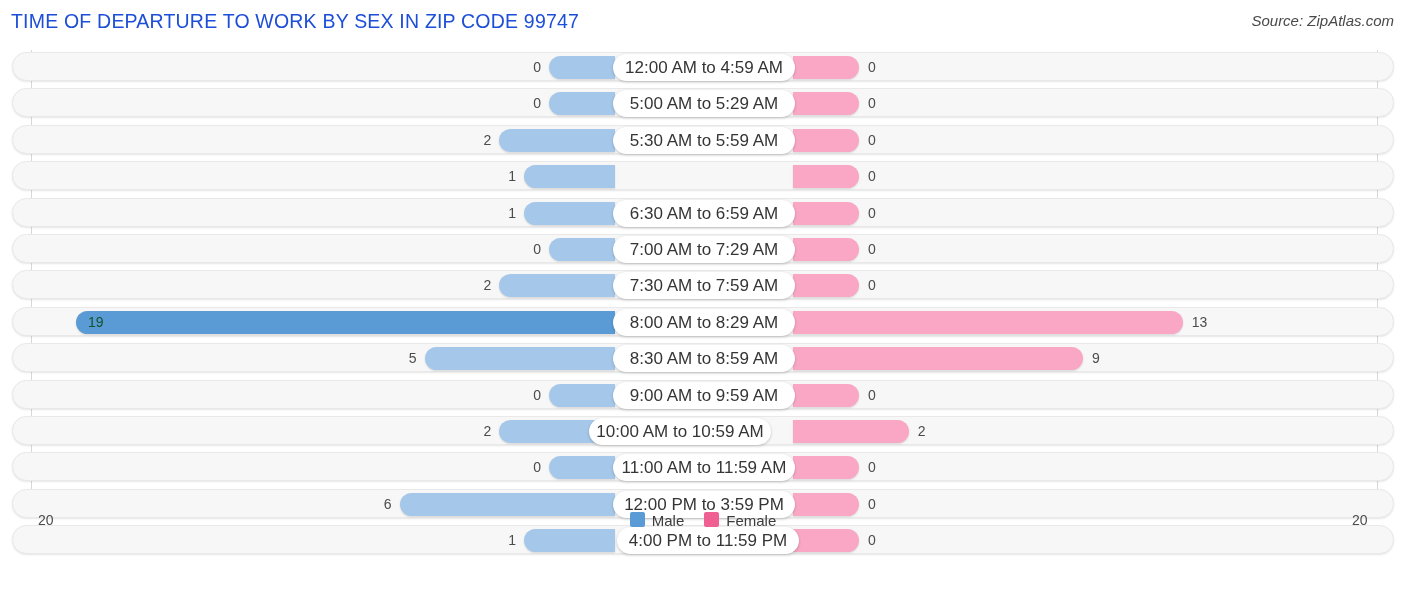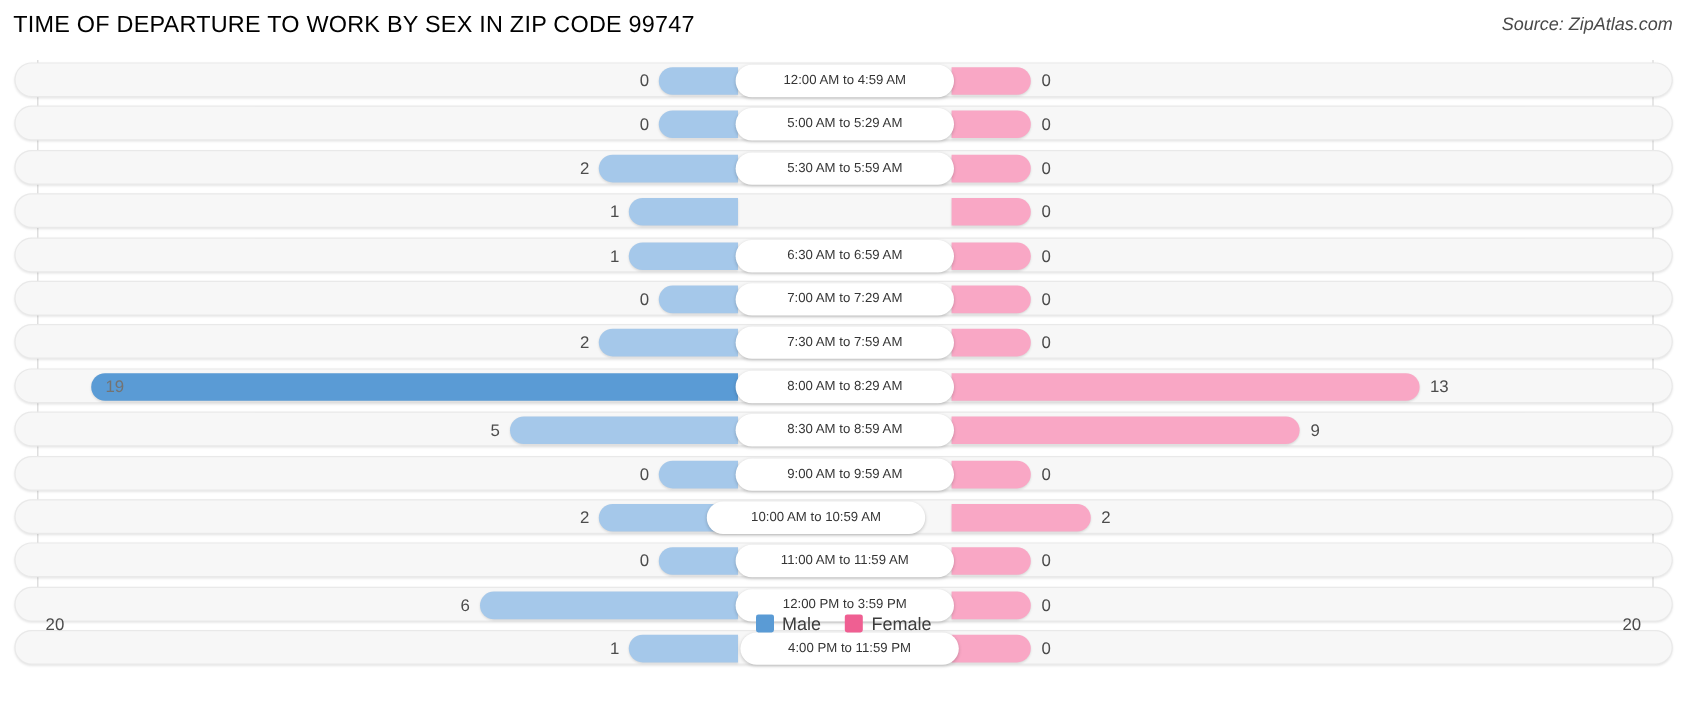--- a/index.html
+++ b/index.html
@@ -9,21 +9,21 @@
     background: #ffffff;
     font-family: "Liberation Sans", sans-serif;
     overflow: hidden;
   }
   #app { position: relative; width: 1406px; height: 595px; }
 
   
   .title {
     position: absolute; left: 11px; top: 10px;
     font-size: 19.5px; letter-spacing: .2px;
-    color: #000000; white-space: nowrap;
+    color: #1d4ed8; white-space: nowrap;
   }
   .source {
     position: absolute; right: 12px; top: 12px;
     font-size: 15px; font-style: italic; color: #4a4a4a;
     white-space: nowrap;
   }
 
   
   .plot { position: absolute; left: 0; top: 48px; width: 1406px; height: 508px; }
 
@@ -63,30 +63,30 @@
   }
   .bar.male.hi   { background: #5a9bd5; }
 
   
   .val {
     position: absolute; top: 3px; height: 23px; line-height: 23px;
     font-size: 14px; color: #4c4c4c; white-space: nowrap;
   }
   .val.m { text-align: right; }
   .val.f { text-align: left; }
-  .val.inside { color: #737373; }
+  .val.inside { color: #14532d; }
 
   
   .pill {
     position: absolute; top: 1px; height: 27px; line-height: 27px;
     left: 600px; width: 182px;
     background: #ffffff;
     border-radius: 14px;
     text-align: center;
-    font-size: 11px; color: #353535;
+    font-size: 17px; color: #353535;
     white-space: nowrap;
     box-shadow: 0 1px 3px rgba(0,0,0,.22);
   }
 
   
   .axis {
     position: absolute; top: 512px;
     font-size: 14px; color: #4c4c4c;
   }
   .axis.left  { left: 38px; }

